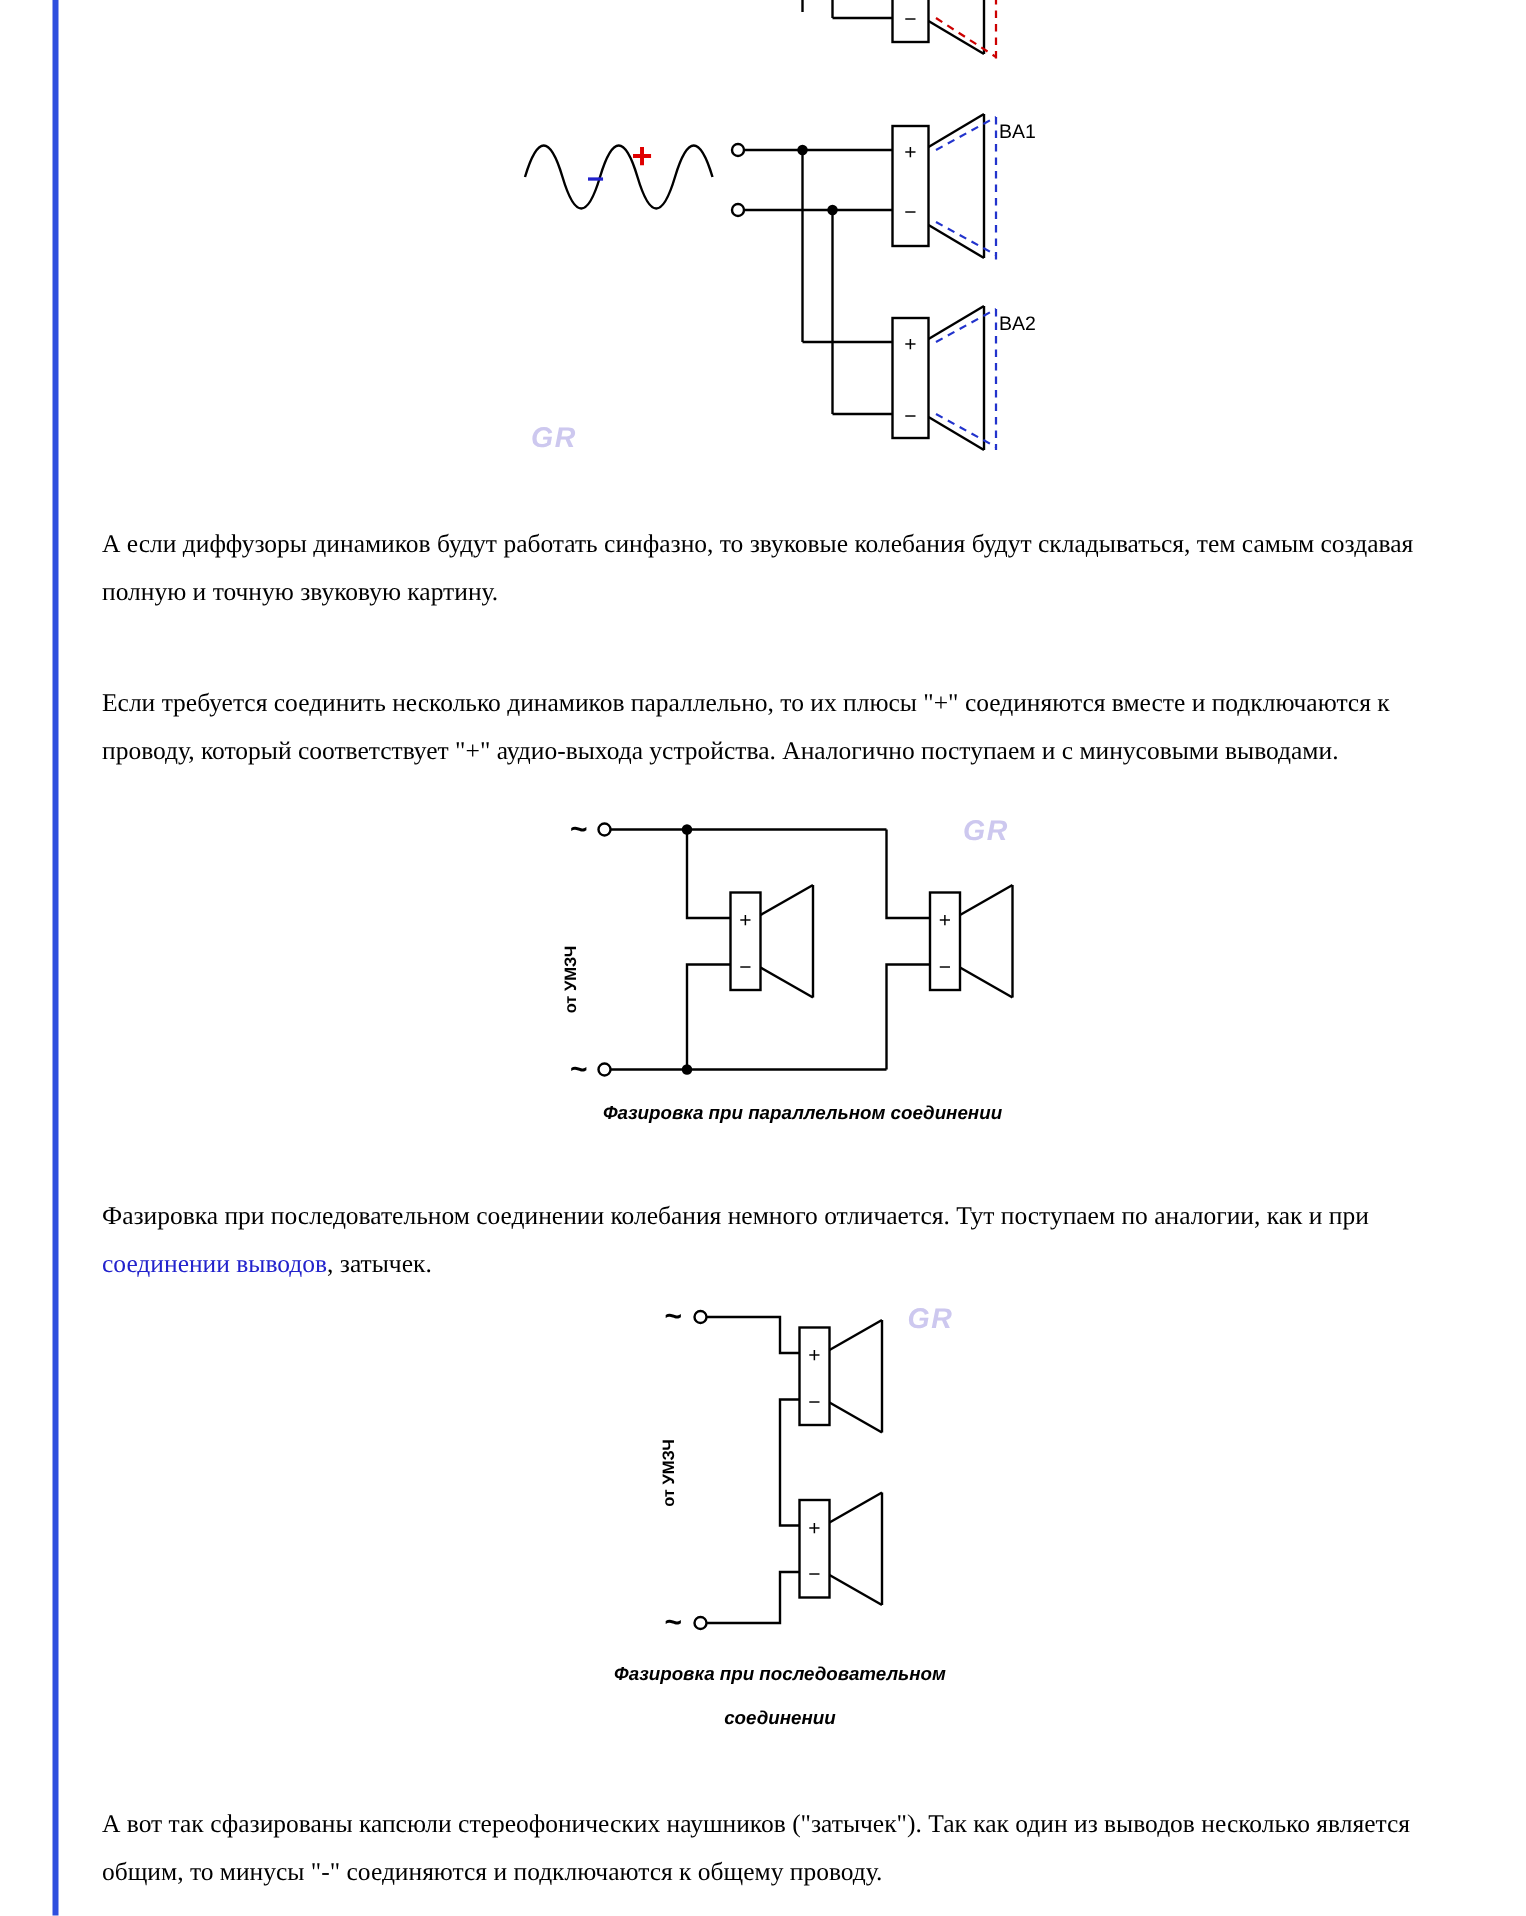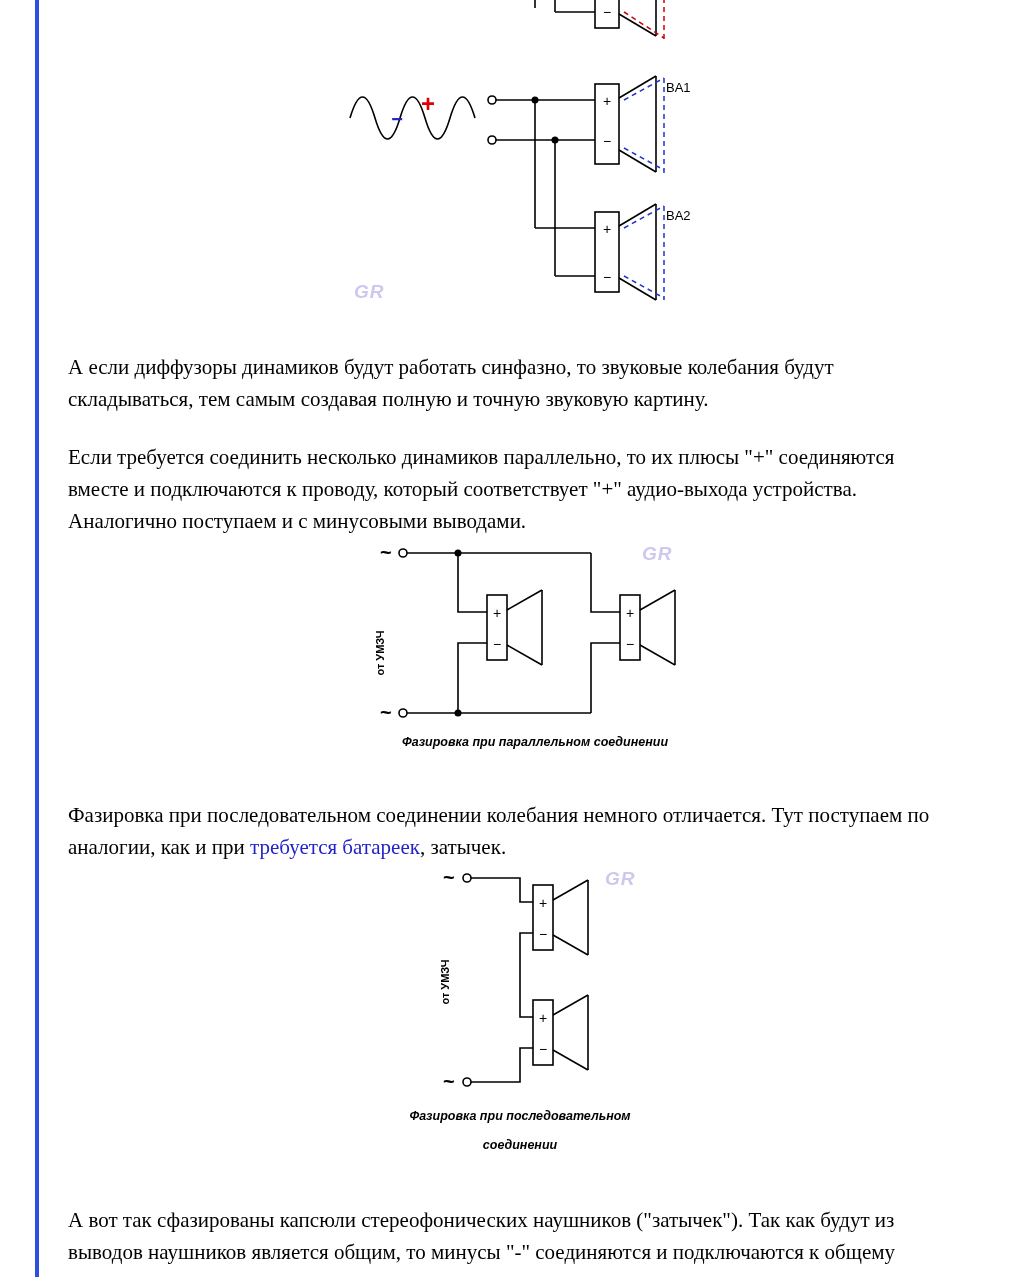--- a/index.html
+++ b/index.html
@@ -2,21 +2,21 @@
 <html><head>
 <meta charset="utf-8">
 <style>
   html,body { margin:0; padding:0; }
   body {
     width:1017px; height:1277px; position:relative;
     background:#ffffff; overflow:hidden;
     font-family:"Liberation Serif", serif; color:#000;
   }
   .accent-line { position:absolute; left:35px; top:0; width:4px; height:1277px; background:#2e4fde; }
-  .para { position:absolute; left:68px; width:888px; font-size:21px; line-height:32px; }
+  .para { position:absolute; left:68px; width:888px; font-size:17px; line-height:32px; }
   .link { color:#2222cc; cursor:pointer; text-decoration:none; }
   .fig { position:absolute; }
   svg text { font-family:"Liberation Sans", sans-serif; fill:#000; }
   .wire { stroke:#000; stroke-width:1.6; fill:none; }
   .body-rect { stroke:#000; stroke-width:1.6; fill:#ffffff; }
   .dash-blue { stroke:#2233cc; stroke-width:1.5; fill:none; stroke-dasharray:5 4; }
   .dash-red { stroke:#cc0000; stroke-width:1.5; fill:none; stroke-dasharray:5 4; }
   .dot { fill:#000; stroke:none; }
   .term { fill:#fff; stroke:#000; stroke-width:1.6; }
   .sign { font-size:14px; text-anchor:middle; }
@@ -104,21 +104,21 @@
       </g>
       <text class="balabel" x="326" y="220">BA2</text>
     </g>
 
     <text class="wm" x="14" y="298">GR</text>
   </svg>
 </div>
 
 <p class="para" style="top:330px;">А если диффузоры динамиков будут работать синфазно, то звуковые колебания будут складываться, тем самым создавая полную и точную звуковую картину.</p>
 
-<p class="para" style="top:420px;">Если требуется соединить несколько динамиков параллельно, то их плюсы "+" соединяются вместе и подключаются к проводу, который соответствует "+" аудио-выхода устройства. Аналогично поступаем и с минусовыми выводами.</p>
+<p class="para" style="top:436px;">Если требуется соединить несколько динамиков параллельно, то их плюсы "+" соединяются вместе и подключаются к проводу, который соответствует "+" аудио-выхода устройства. Аналогично поступаем и с минусовыми выводами.</p>
 
 <div class="fig" style="left:370px; top:540px; width:340px; height:215px;">
   <svg width="340" height="215" viewBox="0 0 340 215">
     <g>
       <text class="tilde" x="10" y="19">~</text>
       <text class="tilde" x="10" y="179">~</text>
       <circle class="term" cx="33" cy="13" r="4"></circle>
       <circle class="term" cx="33" cy="173" r="4"></circle>
       <line class="wire" x1="37" y1="13" x2="221" y2="13"></line>
       <line class="wire" x1="37" y1="173" x2="221" y2="173"></line>
@@ -153,21 +153,21 @@
         <line class="wire" x1="305" y1="50" x2="305" y2="125"></line>
       </g>
     </g>
 
     <text class="wm" x="272" y="20">GR</text>
     <text class="caption" x="165" y="206">Фазировка при параллельном соединении</text>
   </svg>
 </div>
 
 <p class="para" style="top:778px;">
-  <span>Фазировка при последовательном соединении колебания немного отличается. Тут поступаем по аналогии, как и при </span><a class="link" href="#">требуется батареек</a><span>, затычек.</span>
+  <span>Фазировка при последовательном соединении колебания немного отличается. Тут поступаем по аналогии, как и при </span><a class="link" href="#">соединении выводов</a><span>, затычек.</span>
 </p>
 
 <div class="fig" style="left:400px; top:865px; width:280px; height:300px;">
   <svg width="280" height="300" viewBox="0 0 280 300">
     <g>
       <text class="tilde" x="43" y="19">~</text>
       <text class="tilde" x="43" y="223">~</text>
       <circle class="term" cx="67" cy="13" r="4"></circle>
       <circle class="term" cx="67" cy="217" r="4"></circle>
       <polyline class="wire" points="71,13 120,13 120,37 133,37"></polyline>
@@ -198,13 +198,13 @@
         <line class="wire" x1="188" y1="130" x2="188" y2="205"></line>
       </g>
     </g>
 
     <text class="wm" x="205" y="20">GR</text>
     <text class="caption" x="120" y="255">Фазировка при последовательном</text>
     <text class="caption" x="120" y="284">соединении</text>
   </svg>
 </div>
 
-<p class="para" style="top:1183px;">А вот так сфазированы капсюли стереофонических наушников ("затычек"). Так как будут из выводов наушников является общим, то минусы "-" соединяются и подключаются к общему проводу.</p>
+<p class="para" style="top:1183px;">А вот так сфазированы капсюли стереофонических наушников ("затычек"). Так как один из выводов несколько является общим, то минусы "-" соединяются и подключаются к общему проводу.</p>
 
 </body></html>

